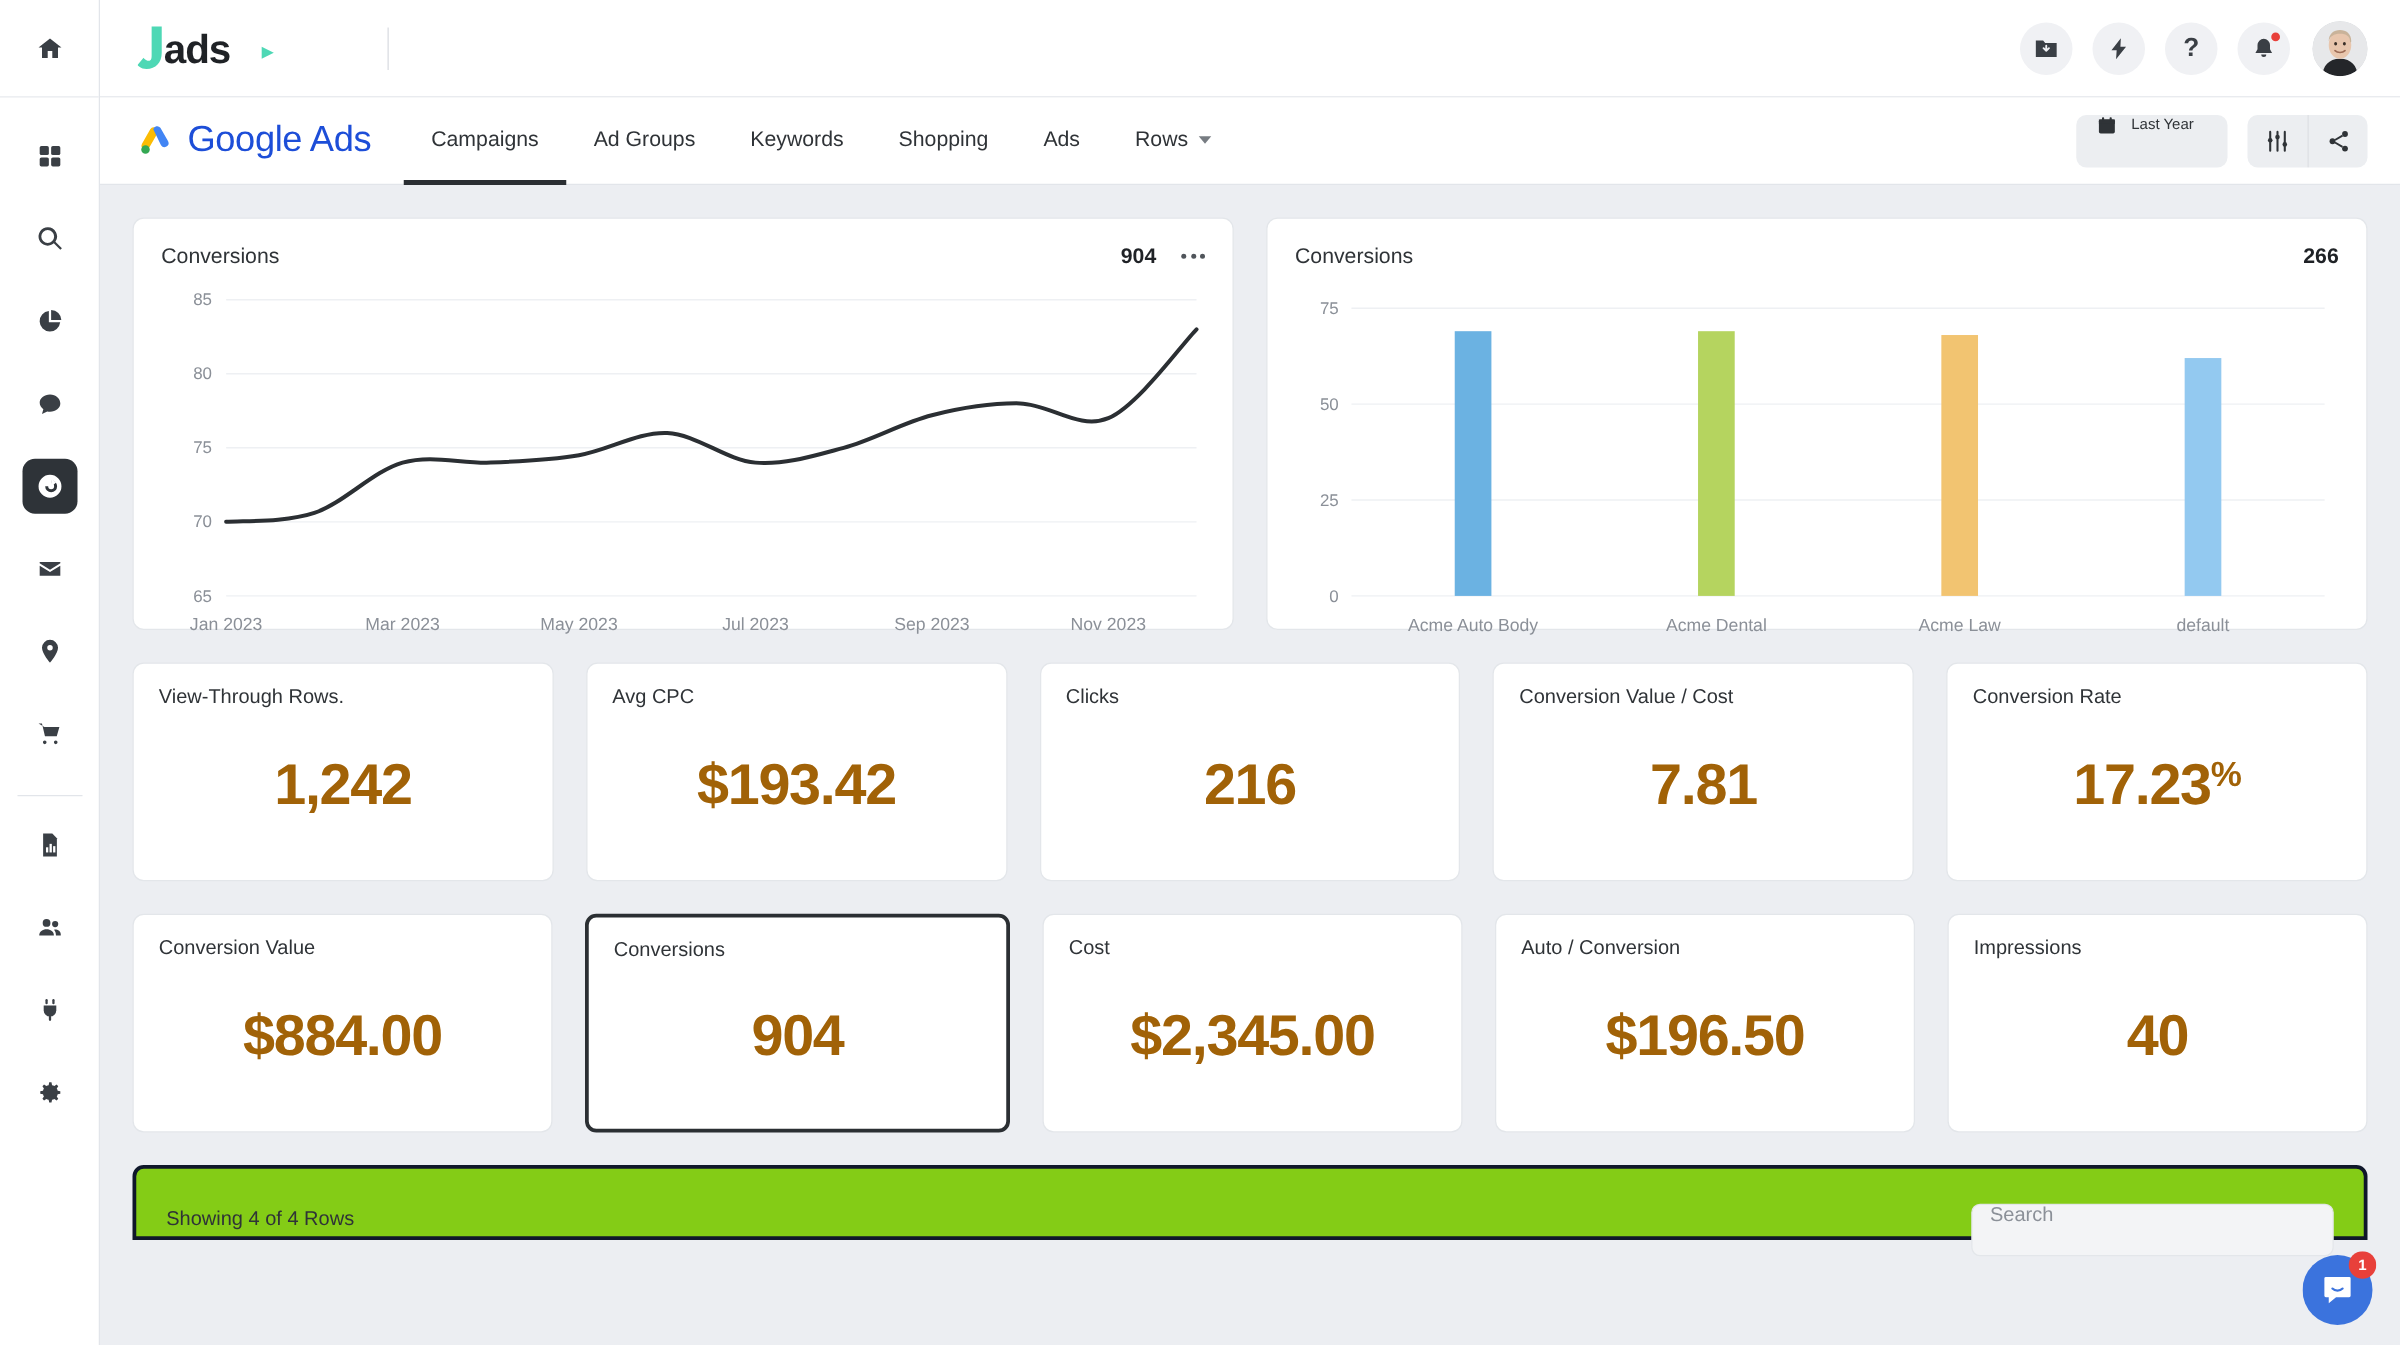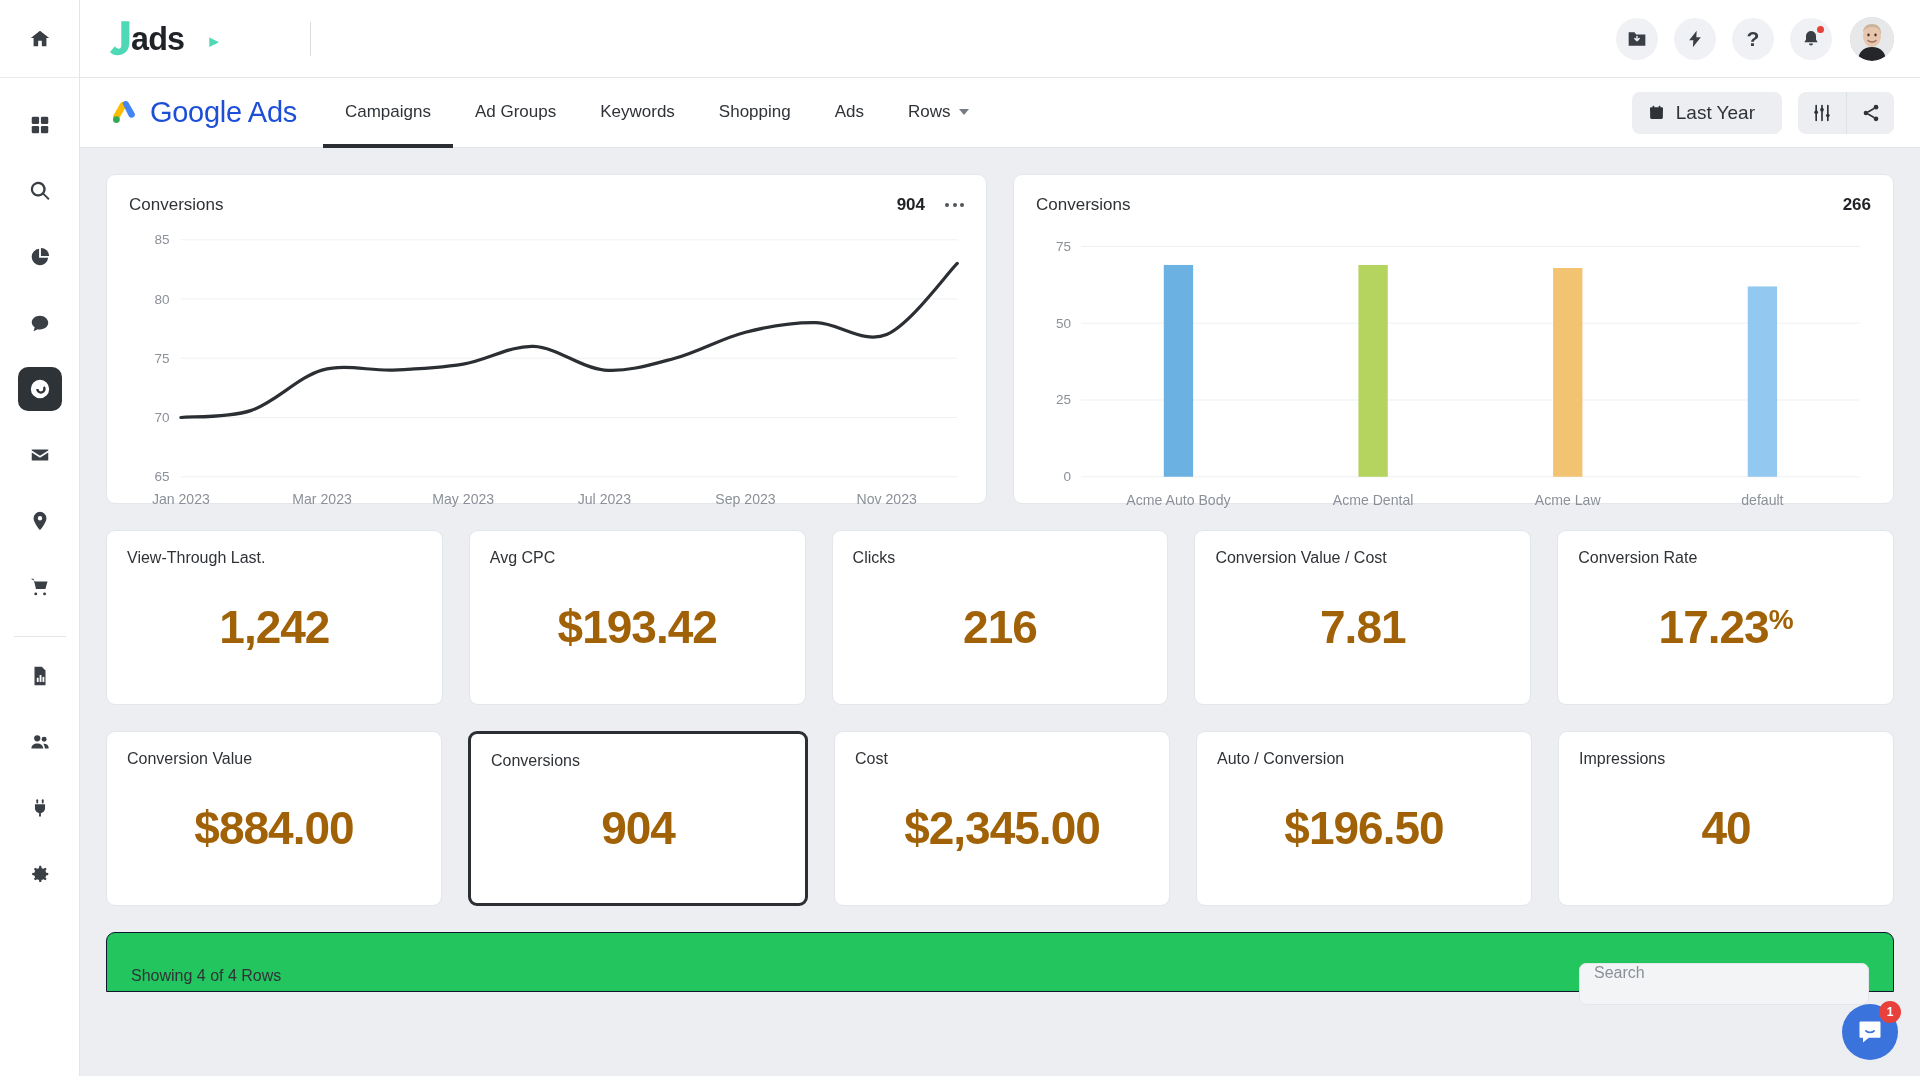--- a/index.html
+++ b/index.html
@@ -73,23 +73,23 @@
     display: flex; align-items: center; padding: 0 22px;
     font-size: 17px; color: #2f3337; cursor: pointer;
     border-bottom: 4px solid transparent; position: relative; top: 1px;
   }
   .tab.active { border-bottom-color: #2b2f33; }
   .tab .caret { margin-left: 8px; border-left: 5px solid transparent; border-right: 5px solid transparent;
                 border-top: 6px solid #777c82; display: inline-block; }
   .subnav-spacer { flex: 1; }
   .subnav-right { display: flex; align-items: center; gap: 16px; }
   .date-pill {
-    display: flex; align-items: center; gap: 11px;
+    display: flex; gap: 11px;
     background: #eceef1; border-radius: 8px; padding: 0 16px; height: 42px;
-    font-size: 19px; color: #2f3337; cursor: pointer;
+    font-size: 12px; color: #2f3337; cursor: pointer;
   }
   .date-pill svg { width: 17px; height: 17px; fill: #2f3337; }
   .seg-group { display: flex; background: #eceef1; border-radius: 8px; height: 42px; overflow: hidden; }
   .seg-btn { width: 48px; display: flex; align-items: center; justify-content: center; cursor: pointer; }
   .seg-btn + .seg-btn { border-left: 1px solid #dde0e4; }
   .seg-btn svg { width: 20px; height: 20px; fill: #2f3337; }
 
   
   .content { flex: 1; overflow: hidden; padding: 26px 26px 0 26px; }
   .card {
@@ -113,21 +113,21 @@
     padding: 18px 20px; display: flex; flex-direction: column; cursor: pointer; min-width: 0;
   }
   .kpi.selected { border: 3px solid #2b2f33; }
   .kpi-label { font-size: 16px; color: #2f3337; }
   .kpi-value-wrap { flex: 1; display: flex; align-items: center; justify-content: center; }
   .kpi-value { font-size: 46px; font-weight: bold; color: #a16207; letter-spacing: -1px; line-height: 1; }
   .kpi-value .suffix { font-size: 28px; vertical-align: top; position: relative; top: 2px; }
 
   
   .table-panel {
-    margin-top: 26px; background: #22c55e; border: 1px solid #0f172a;
+    margin-top: 26px; background: #84cc16; border: 3px solid #0f172a;
     border-radius: 9px 9px 0 0; height: 60px; display: flex; align-items: center;
     padding: 0 24px;
   }
   .rows-note { font-size: 16px; color: #2f3337; position: relative; top: 14px; }
   .table-spacer { flex: 1; }
   .search-box {
     width: 290px; height: 42px; background: #f3f4f6; border: 1px solid #e3e6ea; border-radius: 7px;
     display: flex; align-items: flex-start; padding: 0 14px; position: relative; top: 22px;
   }
   .search-box input {
@@ -420,21 +420,21 @@
                 <text x="471.25" y="241" text-anchor="middle" font-size="12.5" fill="#8b9098" font-family="Liberation Sans, sans-serif">Acme Law</text>
                 <rect x="630.75" y="47.360000000000014" width="26" height="168.64" fill="#93c9f0"></rect>
                 <text x="643.75" y="241" text-anchor="middle" font-size="12.5" fill="#8b9098" font-family="Liberation Sans, sans-serif">default</text>
               </svg>
           </div>
         </div>
       </div>
 
       <div class="kpi-row">
         <div class="kpi">
-          <span class="kpi-label">View-Through Last.</span>
+          <span class="kpi-label">View-Through Rows.</span>
           <span class="kpi-value-wrap">
             <span class="kpi-value">1,242</span>
           </span>
         </div>
         <div class="kpi">
           <span class="kpi-label">Avg CPC</span>
           <span class="kpi-value-wrap">
             <span class="kpi-value">$193.42</span>
           </span>
         </div>

